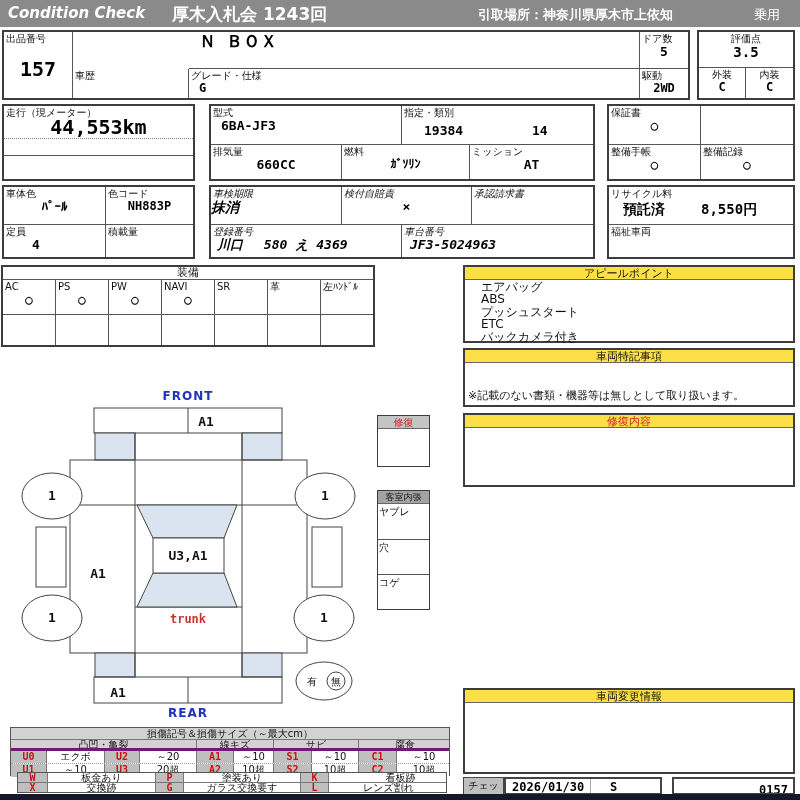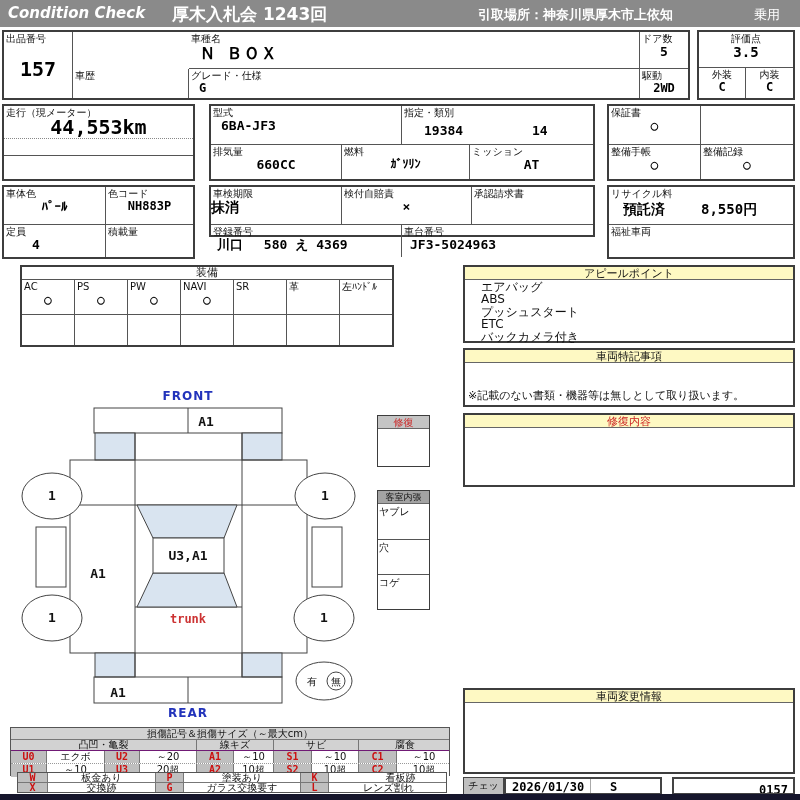--- a/index.html
+++ b/index.html
@@ -14,21 +14,21 @@
   .lbl { font-size:10px; line-height:11px; padding:1px 0 0 2px; white-space:nowrap; color:#111; }
   .lblc { font-size:10px; line-height:11px; padding-top:1px; text-align:center; white-space:nowrap; }
   .val { font-family:"DejaVu Sans Mono",monospace; font-weight:bold; color:#000; white-space:nowrap; }
   .tc { text-align:center; }
   .s20 { font-size:20px; line-height:22px; }
   .s17 { font-size:17px; line-height:19px; }
   .s14 { font-size:14px; line-height:16px; }
   .s13 { font-size:13px; line-height:15px; }
   .s12 { font-size:12px; line-height:14px; }
   .hdr { position:absolute; left:0; top:0; width:800px; height:27px; background:#8a8a8a; color:#fff; }
-  .hbar { background:#fef9c3; border-bottom:1px solid #666; height:13px; line-height:13px; text-align:center; font-size:11px; color:#111; }
+  .hbar { background:#fde047; border-bottom:1px solid #666; height:13px; line-height:13px; text-align:center; font-size:11px; color:#111; }
   .li { font-size:12px; line-height:12.4px; padding-left:16px; white-space:nowrap; }
   .lg-row { position:absolute; left:0; width:100%; overflow:hidden; }
   .lg-cell { position:absolute; top:0; height:100%; border-right:1px solid #777; text-align:center; font-size:10px; line-height:12px; overflow:hidden; background:#fff; }
   .lg-head { background:#d2d2d2; }
   .lg-code { background:#bfbfbf; color:#c11; font-weight:bold; font-family:"DejaVu Sans Mono",monospace; }
   svg text { font-family:"DejaVu Sans Mono",monospace; }
   .dgm-dir { font-family:"DejaVu Sans",sans-serif; font-weight:bold; fill:#2233bb; font-size:12px; letter-spacing:1px; }
   .dgm-code { font-weight:bold; fill:#111; font-size:13px; }
   .dgm-trunk { font-weight:bold; fill:#cc3333; font-size:12px; }
   .dgm-sm { font-family:"DejaVu Sans",sans-serif; fill:#111; font-size:10px; }
@@ -47,21 +47,20 @@
 
   <div class="box" style="left:2px;top:30px;width:688px;height:70px;">
     <div class="cell br" style="left:0;top:0;width:69px;height:66px;">
       <div class="lbl">出品番号</div>
       <div class="val s20 tc" style="margin-top:14px;">157</div>
     </div>
     <div class="cell br" style="left:69px;top:37px;width:116px;height:29px;">
       <div class="lbl">車歴</div>
     </div>
     <div class="cell br bb" style="left:185px;top:0;width:451px;height:37px;">
-      <div class="lbl">車種名</div>
       <div class="val s17" style="padding-left:10px;">Ｎ ＢＯＸ</div>
     </div>
     <div class="cell br" style="left:185px;top:37px;width:451px;height:29px;">
       <div class="lbl">グレード・仕様</div>
       <div class="val s12" style="padding-left:10px;">G</div>
     </div>
     <div class="cell bb" style="left:636px;top:0;width:48px;height:37px;">
       <div class="lbl">ドア数</div>
       <div class="val s13 tc">5</div>
     </div>
@@ -146,21 +145,21 @@
     </div>
     <div class="cell br" style="left:0;top:38px;width:102px;height:32px;">
       <div class="lbl">定員</div>
       <div class="val s13" style="padding-left:28px;">4</div>
     </div>
     <div class="cell" style="left:102px;top:38px;width:87px;height:32px;">
       <div class="lbl">積載量</div>
     </div>
   </div>
 
-  <div class="box" style="left:209px;top:185px;width:386px;height:52px;">
+  <div class="box" style="left:209px;top:185px;width:386px;height:74px;font-style:italic;">
     <div class="cell br bb" style="left:0;top:0;width:131px;height:38px;">
       <div class="lbl">車検期限</div>
       <div class="val s14" style="font-family:'DejaVu Sans',sans-serif;">抹消</div>
     </div>
     <div class="cell br bb" style="left:131px;top:0;width:130px;height:38px;">
       <div class="lbl">検付自賠責</div>
       <div class="val s13 tc">×</div>
     </div>
     <div class="cell bb" style="left:261px;top:0;width:121px;height:38px;">
       <div class="lbl">承認請求書</div>
@@ -179,21 +178,21 @@
     <div class="cell bb" style="left:0;top:0;width:184px;height:38px;">
       <div class="lbl">リサイクル料</div>
       <span class="val s14 abs" style="left:14px;top:14px;font-family:'DejaVu Sans',sans-serif;">預託済</span>
       <span class="val s14 abs" style="left:92px;top:14px;">8,550円</span>
     </div>
     <div class="cell" style="left:0;top:38px;width:184px;height:32px;">
       <div class="lbl">福祉車両</div>
     </div>
   </div>
 
-  <div class="box" style="left:20px;top:265px;width:374px;height:82px;">
+  <div class="box" style="left:1px;top:265px;width:374px;height:82px;">
     <div class="cell bb" style="left:0;top:0;width:370px;height:13px;text-align:center;font-size:11px;line-height:12px;">装備</div>
 
     <div class="cell br bb" style="left:0px;top:13px;width:53px;height:35px;">
       <div class="lbl">AC</div>
       <div class="val s13 tc">○</div>
     </div>
     <div class="cell br bb" style="left:53px;top:13px;width:53px;height:35px;">
       <div class="lbl">PS</div>
       <div class="val s13 tc">○</div>
     </div>
@@ -320,21 +319,21 @@
 
   <div class="box1" style="left:377px;top:490px;width:53px;height:120px;">
     <div class="hbar" style="background:#a3a3a3;font-size:9px;">客室内張</div>
     <div class="bb" style="height:36px;font-size:10px;padding:1px 0 0 1px;">ヤブレ</div>
     <div class="bb" style="height:35px;font-size:10px;padding:1px 0 0 1px;">穴</div>
     <div style="height:34px;font-size:10px;padding:1px 0 0 1px;">コゲ</div>
   </div>
 
   <div class="box1" style="left:10px;top:727px;width:440px;height:49px;border-color:#555;">
     <div class="lg-row lg-head" style="top:0;height:12px;border-bottom:1px solid #777;text-align:center;font-size:10px;line-height:11px;">損傷記号＆損傷サイズ（～最大cm）</div>
-    <div class="lg-row" style="top:12px;height:11px;border-bottom:1px solid #701a75;">
+    <div class="lg-row" style="top:12px;height:11px;border-bottom:3px solid #701a75;">
       <div class="lg-cell lg-head" style="left:0;width:186px;line-height:10px;">凸凹・亀裂</div>
       <div class="lg-cell lg-head" style="left:186px;width:77px;line-height:10px;">線キズ</div>
       <div class="lg-cell lg-head" style="left:263px;width:85px;line-height:10px;">サビ</div>
       <div class="lg-cell lg-head" style="left:348px;width:92px;border-right:none;line-height:10px;">腐食</div>
     </div>
     <div class="lg-row" style="top:23px;height:13px;border-bottom:1px dotted #999;">
       <div class="lg-cell lg-code" style="left:0;width:36px;">U0</div>
       <div class="lg-cell" style="left:36px;width:58px;">エクボ</div>
       <div class="lg-cell lg-code" style="left:94px;width:35px;">U2</div>
       <div class="lg-cell" style="left:129px;width:57px;">～20</div>

